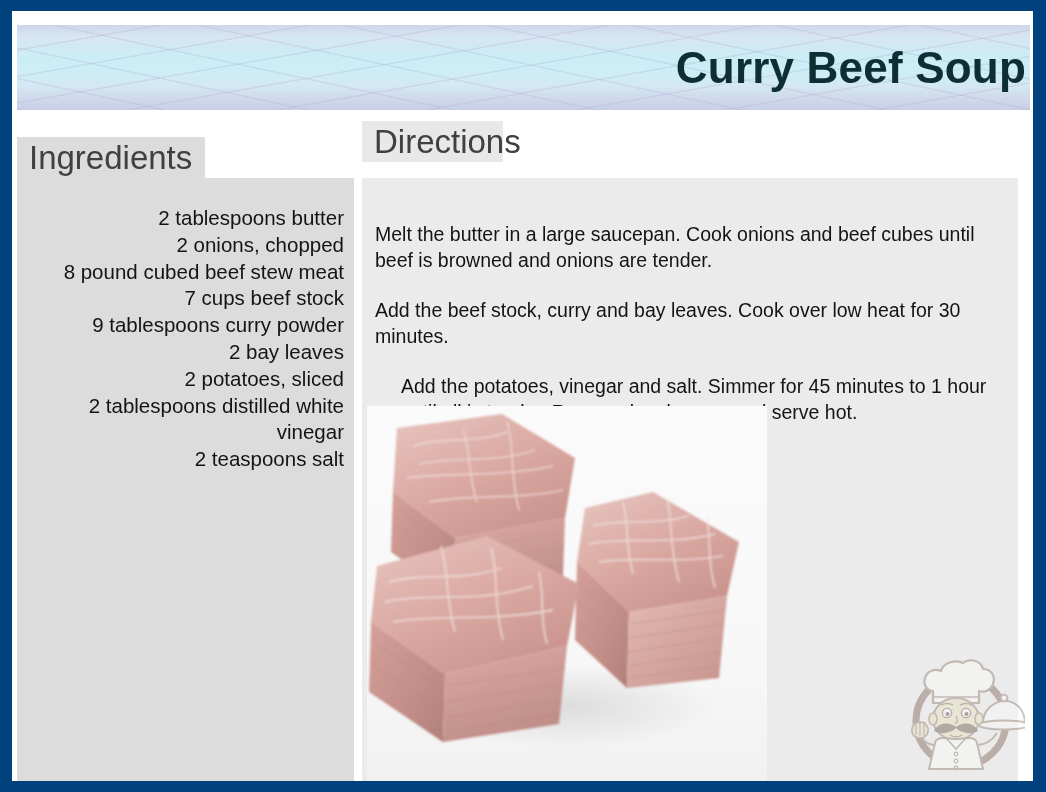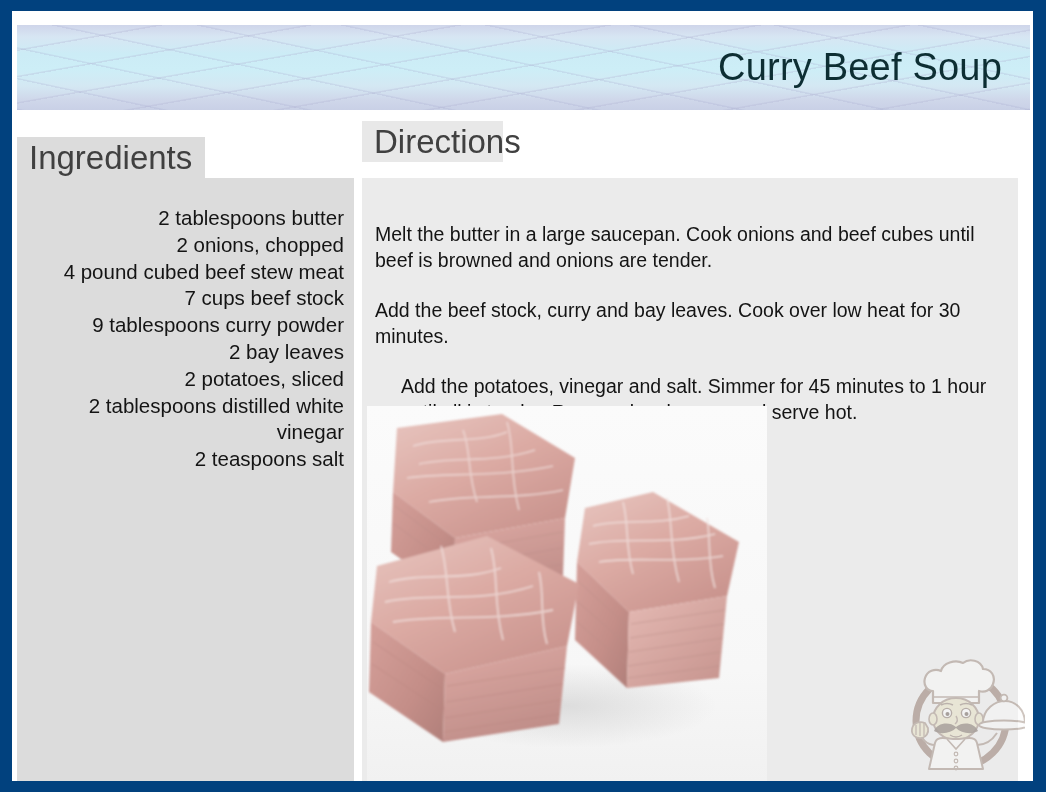--- a/index.html
+++ b/index.html
@@ -57,28 +57,29 @@
         #d7e6f3 14%,
         #ccecf6 34%,
         #cdeef7 52%,
         #d4e8f3 72%,
         #cfd7ea 88%,
         #c9d0e6 100%);
     overflow: hidden;
   }
   .banner-title {
     position: absolute;
-    right: 28px;
+    right: 4px;
     top: 50%;
     transform: translateY(-50%);
-    font-size: 38px;
+    font-size: 44px;
     line-height: 1.1;
     color: #0d2e33;
     letter-spacing: 0.2px;
     white-space: nowrap;
+    font-weight: bold;
   }
 
   
   .tab {
     position: absolute;
     background: #dcdcdc;
     box-sizing: border-box;
   }
   .tab-label {
     position: absolute;
@@ -182,21 +183,21 @@
     </div>
 
     <div class="tab tab-ingredients">
       <div class="tab-label">Ingredients</div>
     </div>
 
     <div class="panel panel-ingredients">
       <ul class="ing-list">
         <li>2 tablespoons butter</li>
         <li>2 onions, chopped</li>
-        <li>4 pound cubed beef stew meat</li>
+        <li>8 pound cubed beef stew meat</li>
         <li>7 cups beef stock</li>
         <li>9 tablespoons curry powder</li>
         <li>2 bay leaves</li>
         <li>2 potatoes, sliced</li>
         <li>2 tablespoons distilled white vinegar</li>
         <li>2 teaspoons salt</li>
       </ul>
     </div>
 
     <div class="tab tab-directions">

